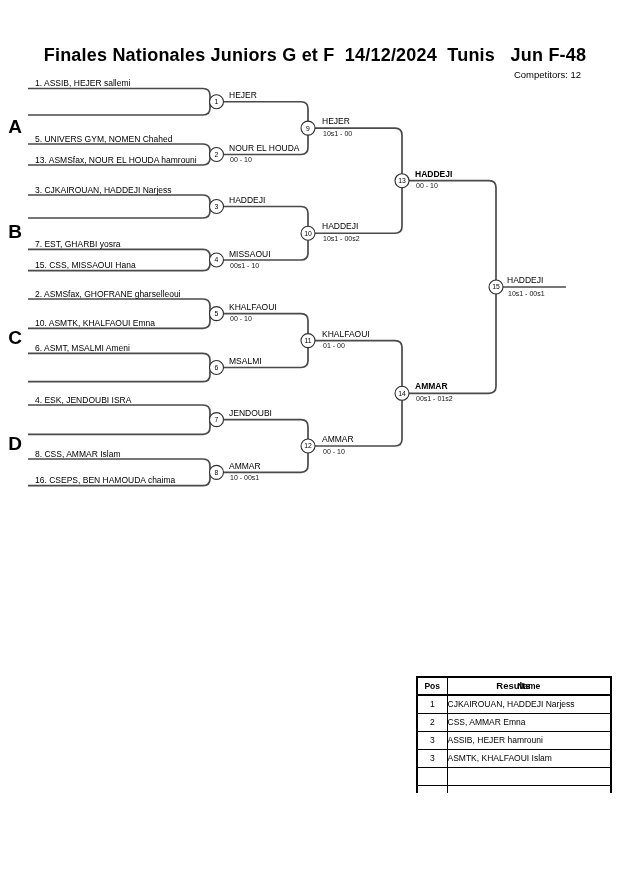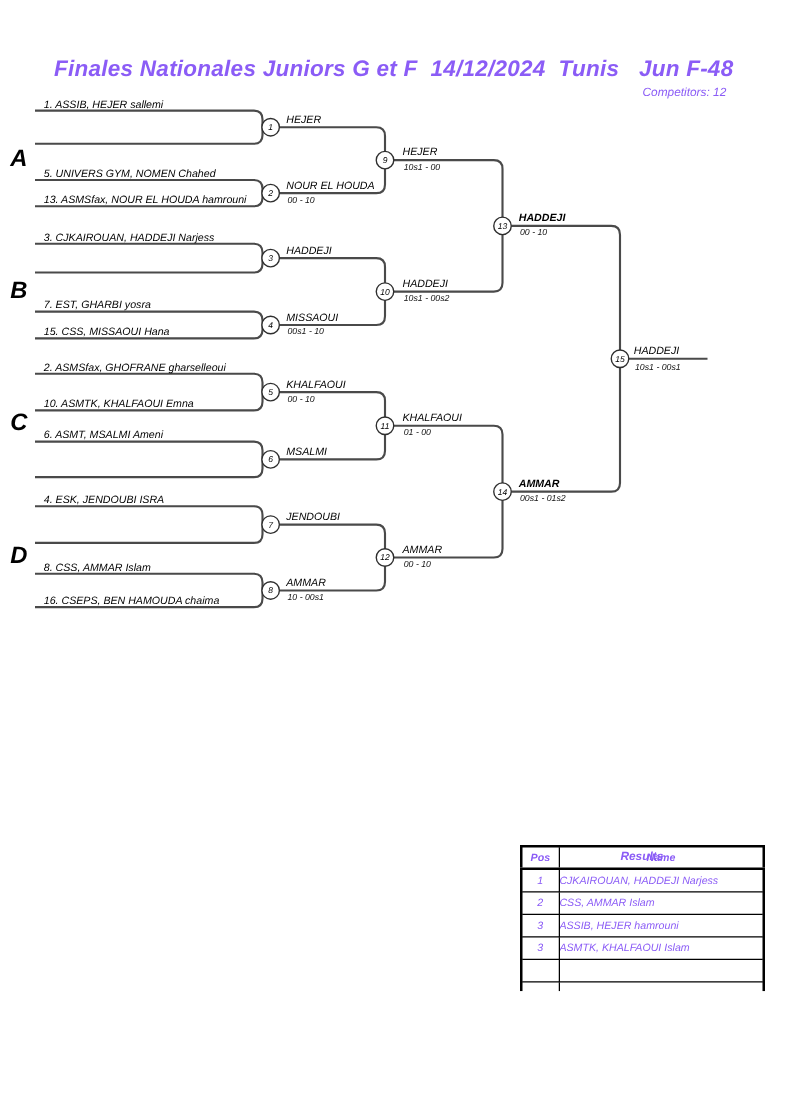--- a/index.html
+++ b/index.html
@@ -1,18 +1,18 @@
 <!DOCTYPE html>
 <html><head>
 <meta charset="utf-8">
 <style>
   html,body { margin:0; padding:0; background:#fff; }
   .page {
     position:relative; width:630px; height:793px; background:#ffffff;
-    font-family:"Liberation Sans", sans-serif; color:#8b5cf6; overflow:hidden;font-style:italic;
+    font-family:"Liberation Sans", sans-serif; color:#000000; overflow:hidden;
   }
   .title {
     position:absolute; top:45px; left:0; width:630px; text-align:center;
     font-size:18px; font-weight:bold; white-space:pre; letter-spacing:0.2px;
   }
   .competitors {
     position:absolute; top:69px; left:460px; width:175px; text-align:center;
     font-size:9.5px;
   }
   svg.bracket { position:absolute; top:0; left:0; }
@@ -165,21 +165,21 @@
         <th class="name-h">Name</th>
       </tr>
     </thead>
     <tbody>
       <tr>
         <td class="pos">1</td>
         <td class="name">CJKAIROUAN, HADDEJI Narjess</td>
       </tr>
       <tr>
         <td class="pos">2</td>
-        <td class="name">CSS, AMMAR Islam</td>
+        <td class="name">CSS, AMMAR Emna</td>
       </tr>
       <tr>
         <td class="pos">3</td>
         <td class="name">ASSIB, HEJER hamrouni</td>
       </tr>
       <tr>
         <td class="pos">3</td>
         <td class="name">ASMTK, KHALFAOUI Islam</td>
       </tr>
       <tr>

